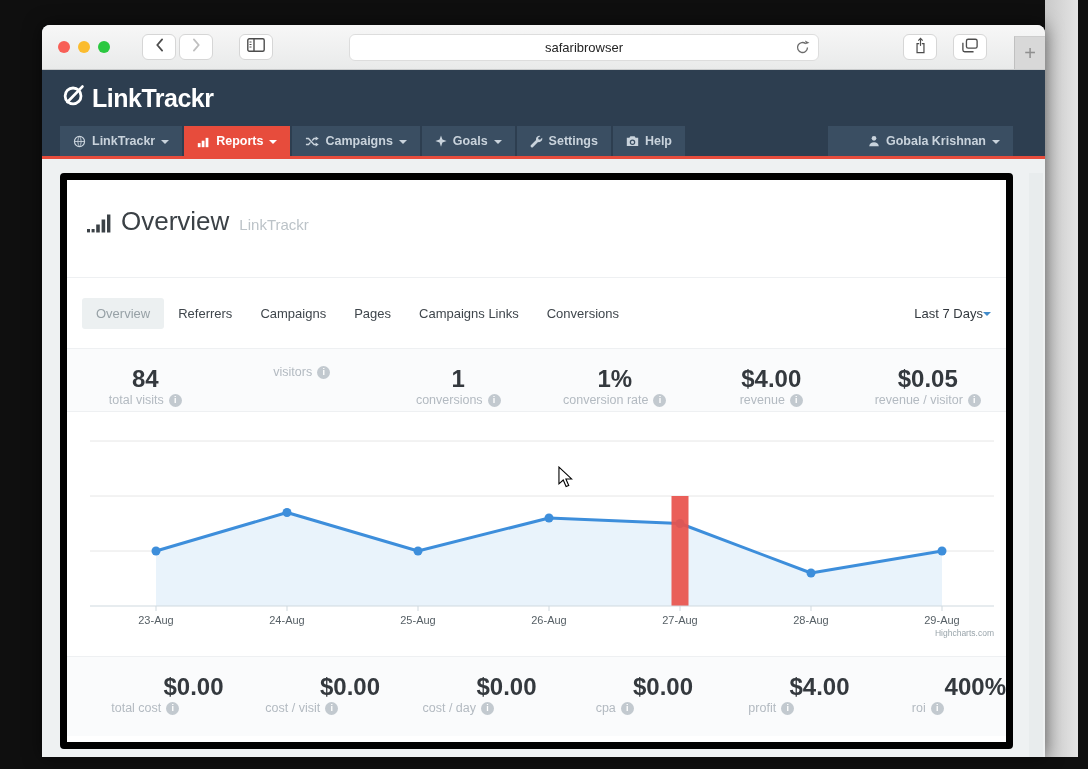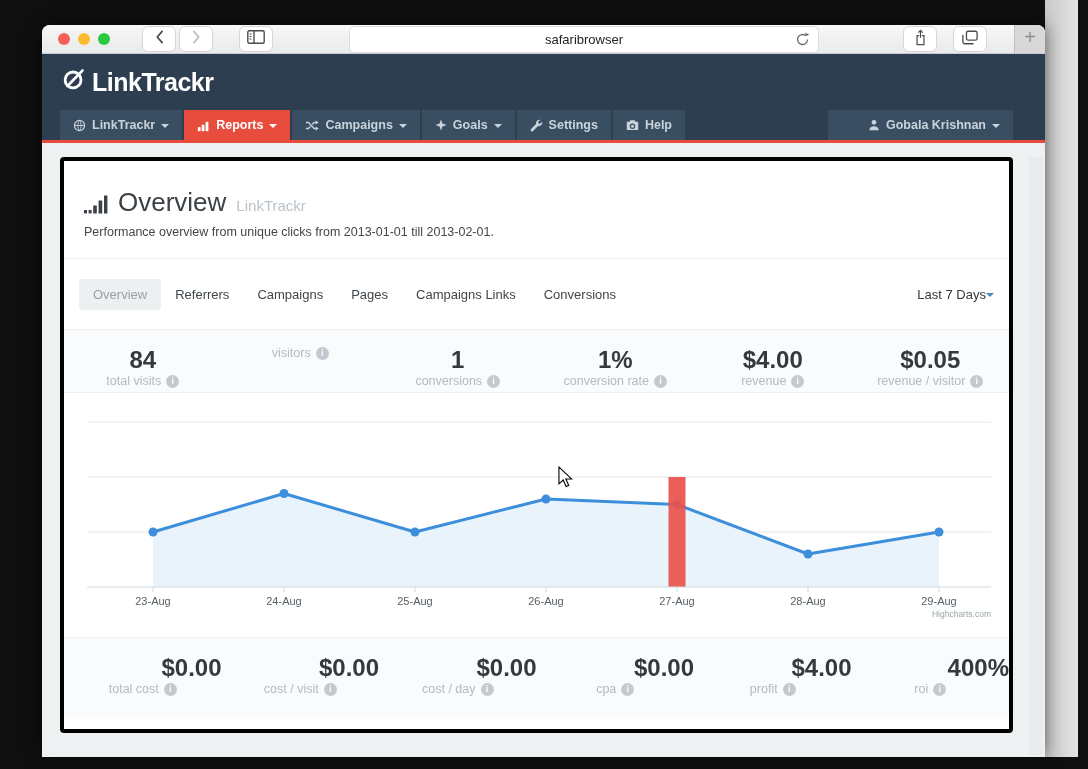--- a/index.html
+++ b/index.html
@@ -11,21 +11,21 @@
   }
   
   .backdrop-strip { position:absolute; left:1045px; top:0; width:33px; height:757px;
     background:linear-gradient(to right,#c9c9c9,#e4e4e4); }
 
   
   .window { position:absolute; left:42px; top:25px; width:1003px; height:732px;
     border-radius:8px 8px 0 0; overflow:hidden; background:#eef1f2; box-shadow:0 0 18px rgba(0,0,0,.55); }
 
   
-  .titlebar { position:relative; height:29px; background:linear-gradient(#f7f7f7,#e9eaea);
+  .titlebar { position:relative; height:45px; background:linear-gradient(#f7f7f7,#e9eaea);
     border-bottom:1px solid #c9cbcc; display:flex; align-items:center; padding:0 58px 0 16px; }
   .lights { display:flex; gap:8px; margin-right:32px; }
   .light { width:12px; height:12px; border-radius:50%; }
   .light.red { background:#f85f57; } .light.yellow { background:#fbbc2f; } .light.green { background:#2bc840; }
   .tb-btn { width:34px; height:26px; background:#fff; border:1px solid #d6d6d6; border-radius:6px;
     display:flex; align-items:center; justify-content:center; color:#4c4c4c; }
   .tb-btn.disabled { color:#bfbfbf; }
   .btn-pair { display:flex; gap:3px; margin-right:26px; }
   .url-field { flex:0 0 470px; margin:0 auto; height:27px; background:#fff; border:1px solid #dddddd;
     border-radius:6px; position:relative; display:flex; align-items:center; justify-content:center;
@@ -46,21 +46,21 @@
   .nav-item .ni svg { display:block; }
   .nav-item.active { background:#e74c3c; color:#fff; }
   .nav-item.user { margin-left:auto; margin-right:14px;padding-left:40px; }
   .caret { width:0; height:0; border-left:4px solid transparent; border-right:4px solid transparent;
     border-top:4px solid currentColor; margin-top:1px; }
 
   
   .content { position:relative; height:598px; background:#eef1f2; }
   .scroll-strip { position:absolute; top:0; right:2px; width:14px; height:100%; background:#e8eced; }
   .card { position:relative; margin:14px 32px 0 18px; height:576px; background:#fff;
-    border:4px solid #000000; border-radius:4px; overflow:hidden; }
+    border:7px solid #000000; border-radius:4px; overflow:hidden; }
 
   .title-sec { padding:26px 20px 16px 20px; border-bottom:1px solid #eef0f2; height:98px; }
   .title-line { display:flex; align-items:baseline; gap:10px; }
   .title-icon { align-self:center; margin-top:8px; }
   .page-title { font-size:26px; color:#3b4146; font-weight:normal; }
   .brand-suffix { font-size:15px; color:#bcc3c8; }
   .subtitle { font-size:12.5px; color:#41474d; margin-top:7px; }
 
   .tabs-row { display:flex; align-items:center; padding:20px 15px; height:70px; }
   .tab { font-size:13px; color:#3f464c; padding:8px 14px; border-radius:3px; cursor:pointer; }
@@ -238,21 +238,20 @@
                   <rect x="0" y="15" width="3" height="3.4"></rect>
                   <rect x="4.6" y="15" width="3" height="3.4"></rect>
                   <rect x="9.2" y="10.5" width="3.6" height="8"></rect>
                   <rect x="14.6" y="5.5" width="3.6" height="13"></rect>
                   <rect x="20" y="0.5" width="3.4" height="18"></rect>
                 </g>
               </svg></span>
           <span class="page-title">Overview</span>
           <span class="brand-suffix">LinkTrackr</span>
         </div>
-        <div class="subtitle">Performance overview from unique clicks from 2013-01-01 till 2013-02-01.</div>
       </div>
 
       <div class="tabs-row" id="tabs-row">
         <div class="tab active">Overview</div>
           <div class="tab">Referrers</div>
           <div class="tab">Campaigns</div>
           <div class="tab">Pages</div>
           <div class="tab">Campaigns Links</div>
           <div class="tab">Conversions</div>
           <div class="range-dd" id="range-dd">

